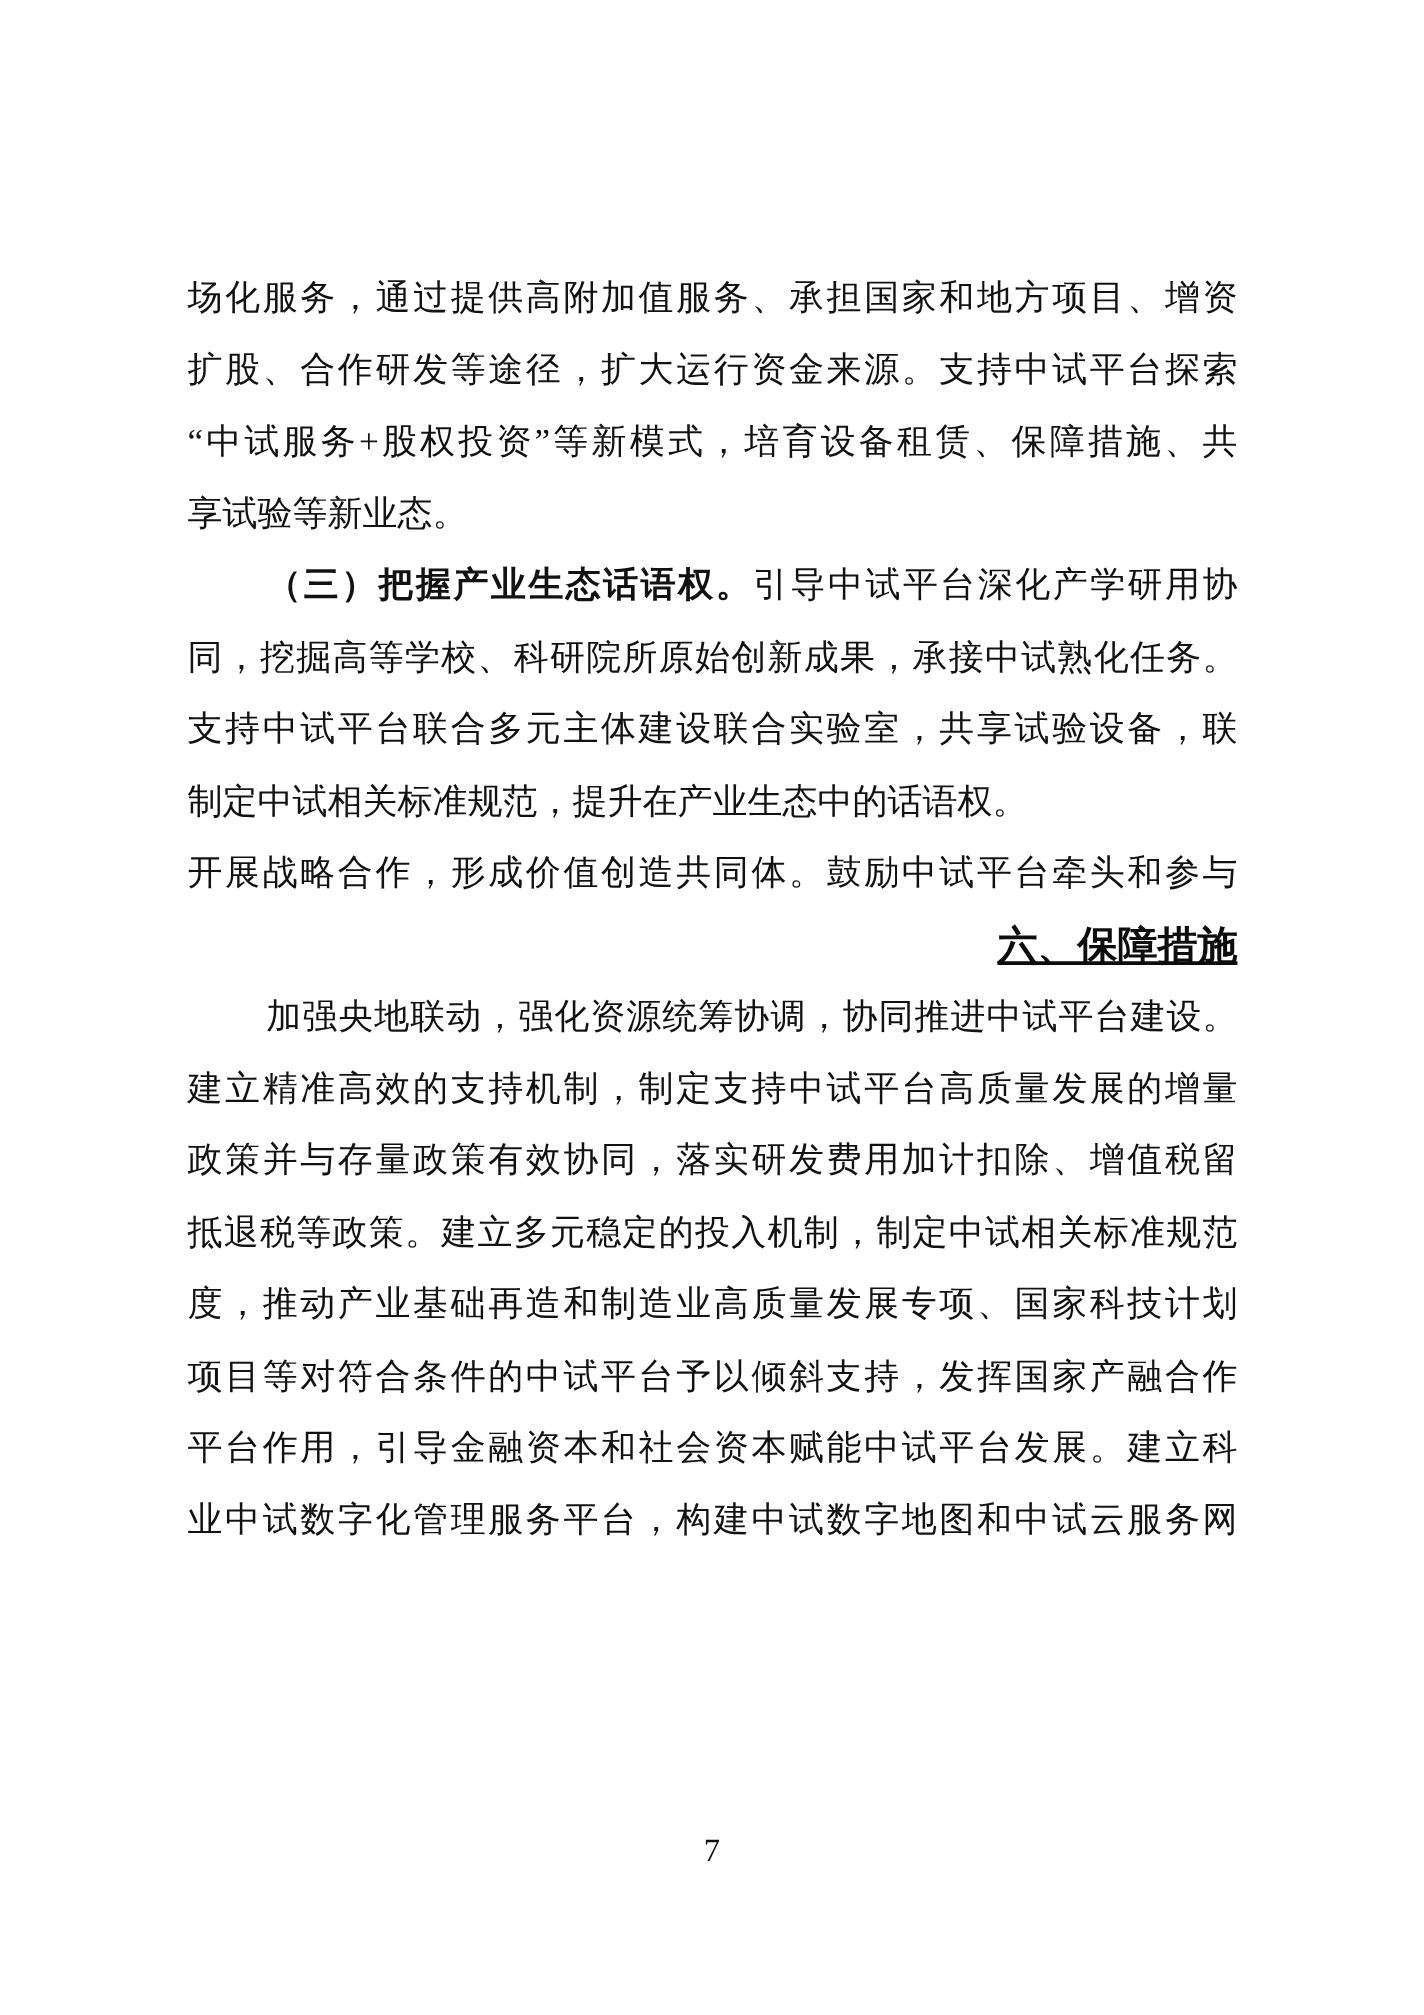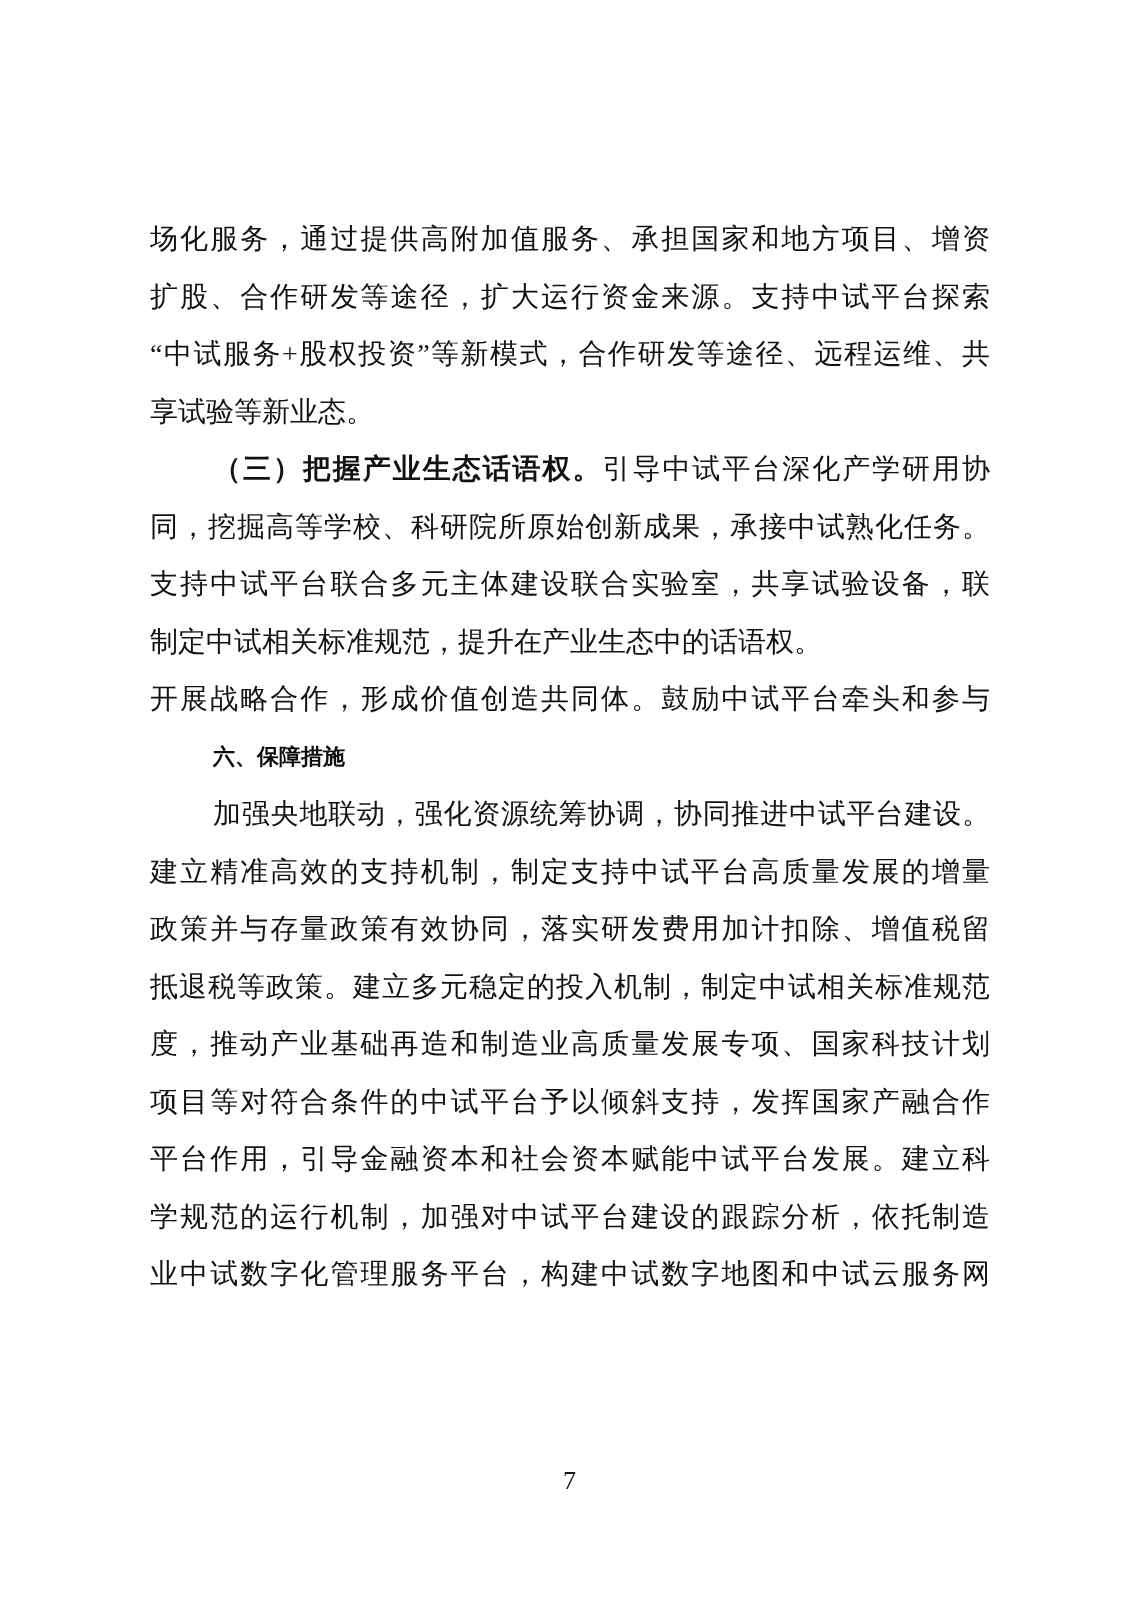--- a/index.html
+++ b/index.html
@@ -41,24 +41,25 @@
     text-indent: 63px;
   }
   .subsection-title {
     font-weight: bold;
     font-family: Liberation Serif, serif;
   }
   .heading {
     margin: 0;
     font-family: "Liberation Sans", "DejaVu Sans", sans-serif;
     font-weight: bold;
-    font-size: 22px;
+    font-size: 32px;
     line-height: 57.5px;
     color: #0d0d0d;
-    text-align: left;
+    text-align: right;
+    text-decoration: underline;
   }
   .page-number {
     position: absolute;
     top: 1466px;
     left: 0;
     width: 100%;
     text-align: center;
     font-size: 26px;
     line-height: 30px;
     color: #121212;
@@ -66,37 +67,36 @@
   }
 </style>
 </head>
 <body>
 
 <div class="page">
   <main class="content">
 
     <div class="line">场化服务，通过提供高附加值服务、承担国家和地方项目、增资</div>
     <div class="line">扩股、合作研发等途径，扩大运行资金来源。支持中试平台探索</div>
-    <div class="line">“中试服务+股权投资”等新模式，合作研发等途径、远程运维、共</div>
+    <div class="line">“中试服务+股权投资”等新模式，培育设备租赁、保障措施、共</div>
     <div class="line endpara">享试验等新业态。</div>
 
     <div class="line indent"><span class="subsection-title">（三）把握产业生态话语权。</span><span>引导中试平台深化产学研用协</span></div>
     <div class="line">同，挖掘高等学校、科研院所原始创新成果，承接中试熟化任务。</div>
     <div class="line">支持中试平台联合多元主体建设联合实验室，共享试验设备，联</div>
     <div class="line endpara">制定中试相关标准规范，提升在产业生态中的话语权。</div>
     <div class="line">开展战略合作，形成价值创造共同体。鼓励中试平台牵头和参与</div>
 
     <h2 class="heading indent">六、保障措施</h2>
 
     <div class="line indent">加强央地联动，强化资源统筹协调，协同推进中试平台建设。</div>
     <div class="line">建立精准高效的支持机制，制定支持中试平台高质量发展的增量</div>
     <div class="line">政策并与存量政策有效协同，落实研发费用加计扣除、增值税留</div>
     <div class="line">抵退税等政策。建立多元稳定的投入机制，制定中试相关标准规范</div>
     <div class="line">度，推动产业基础再造和制造业高质量发展专项、国家科技计划</div>
     <div class="line">项目等对符合条件的中试平台予以倾斜支持，发挥国家产融合作</div>
     <div class="line">平台作用，引导金融资本和社会资本赋能中试平台发展。建立科</div>
-    <div class="line">学规范的运行机制，加强对中试平台建设的跟踪分析，依托制造</div>
     <div class="line">业中试数字化管理服务平台，构建中试数字地图和中试云服务网</div>
 
   </main>
 
   <footer class="page-number">7</footer>
 </div>
 
 </body></html>

